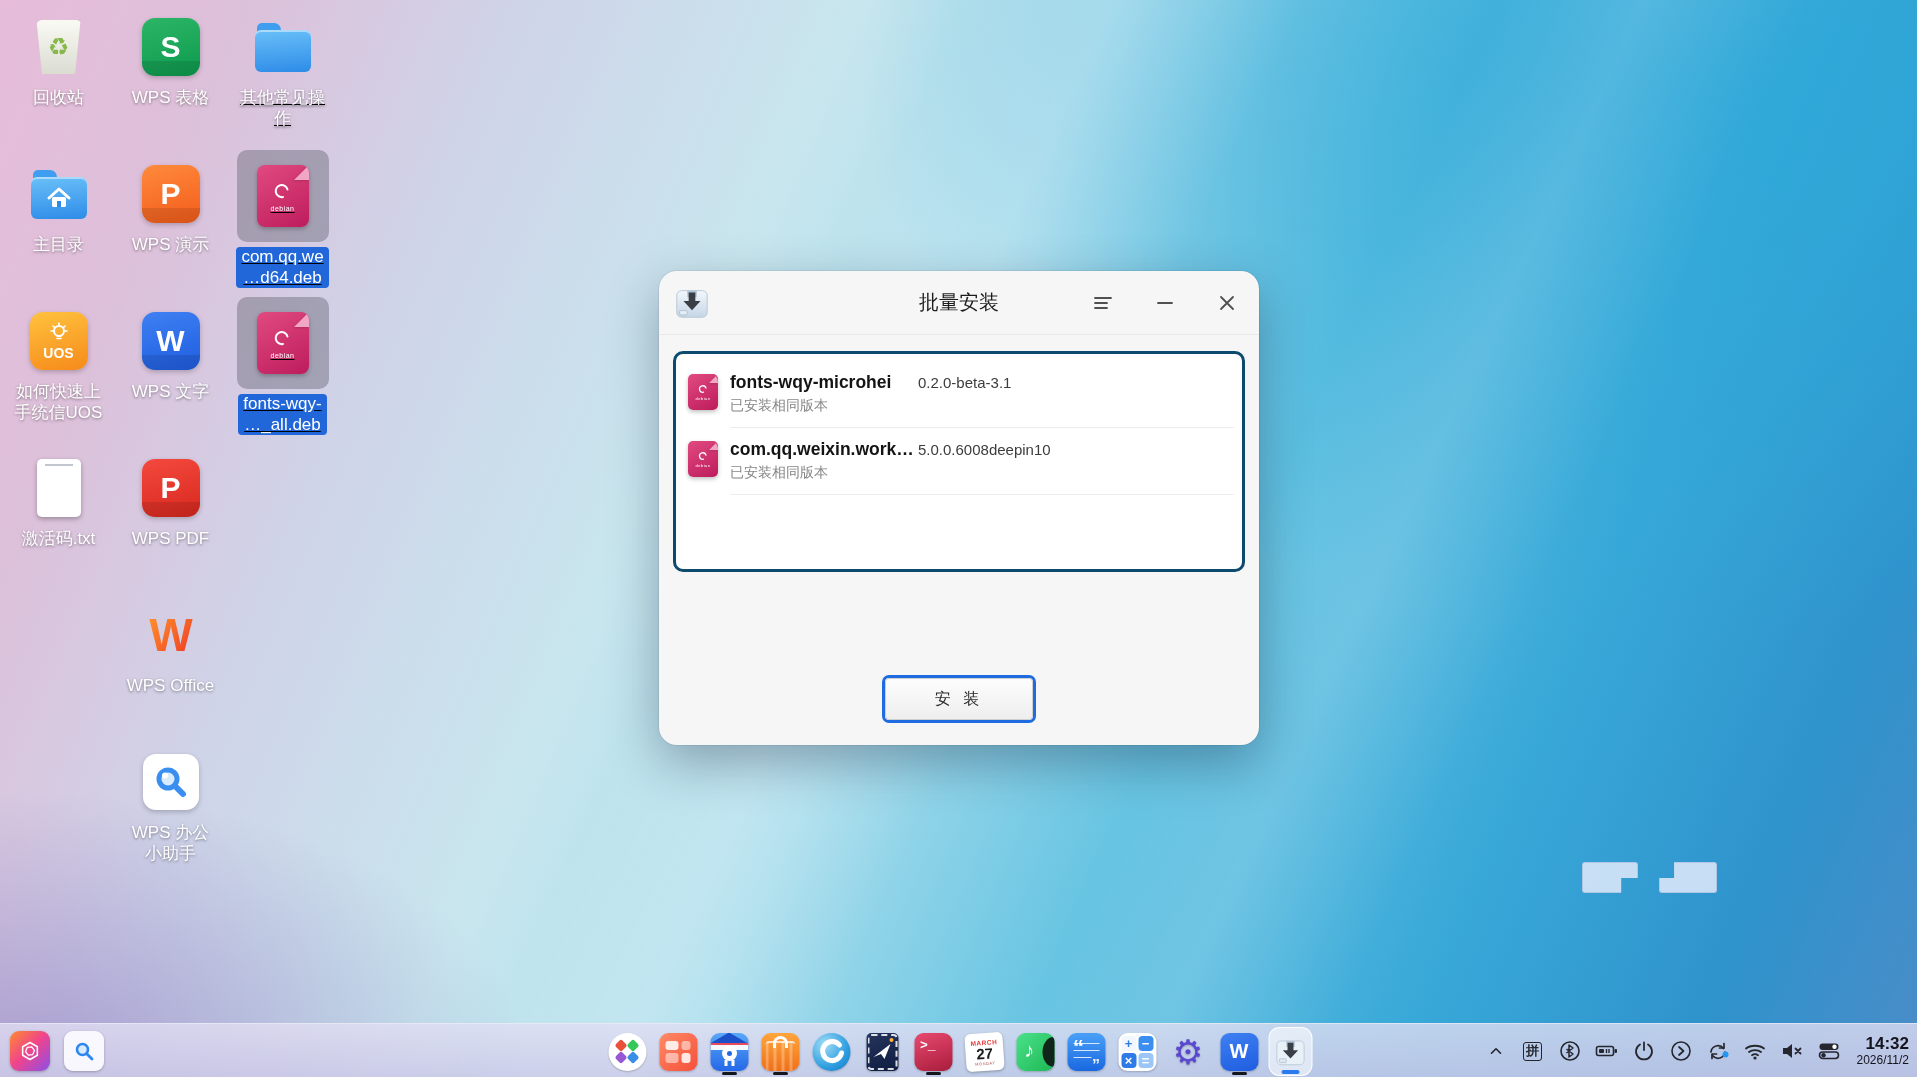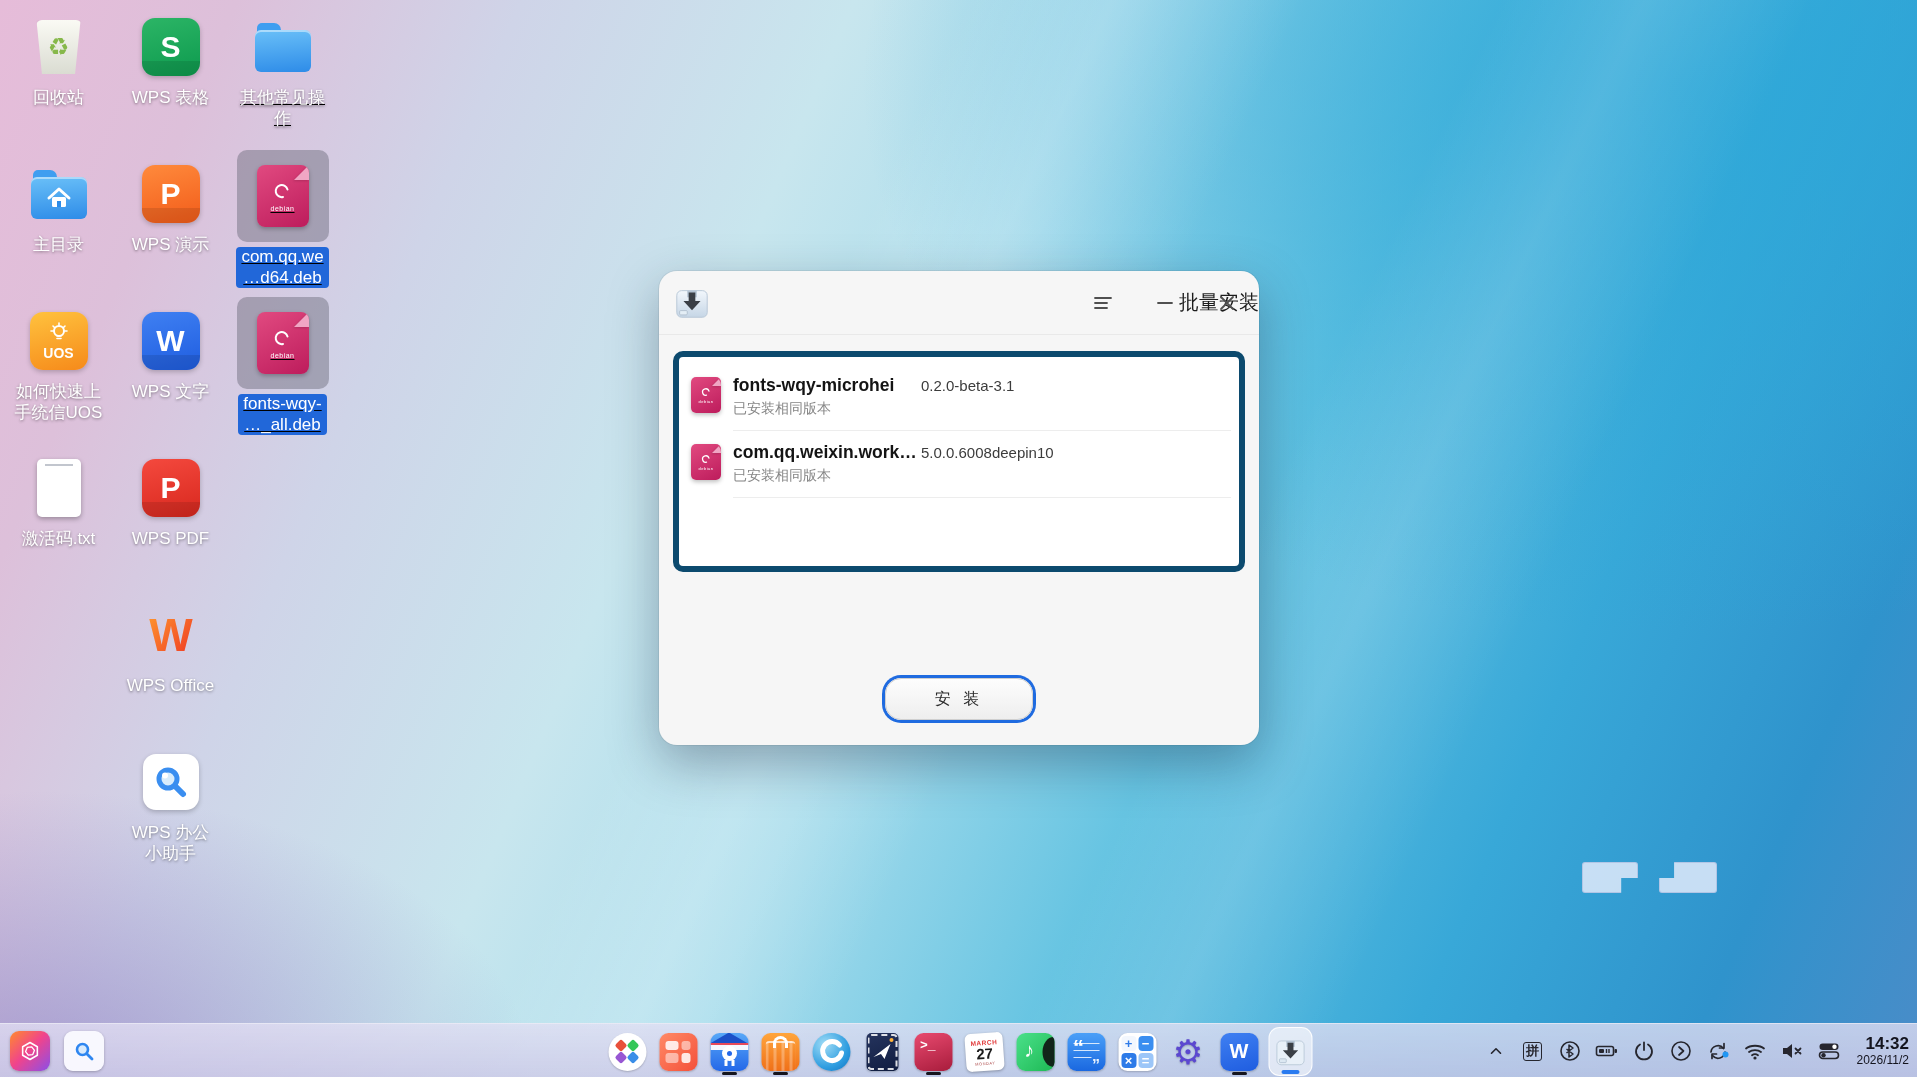--- a/index.html
+++ b/index.html
@@ -72,34 +72,34 @@
   .txtf{width:44px;height:58px;background:#fff;border-radius:5px;box-shadow:0 2px 5px rgba(0,0,0,.3);padding-top:5px;}
   .txtf b{display:block;width:28px;height:2px;background:#c2c6ce;margin:0 auto;}
 
   .asst{width:56px;height:56px;border-radius:13px;background:#fff;display:flex;align-items:center;justify-content:center;box-shadow:0 2px 5px rgba(0,0,0,.22);}
 
   
   .dlg{position:absolute;left:659px;top:271px;width:600px;height:474px;border-radius:18px;
      background:#f6f6f6;box-shadow:0 18px 50px rgba(25,35,60,.35),0 0 0 1px rgba(0,0,0,.06);}
   .tbar{height:64px;display:flex;align-items:center;position:relative;border-bottom:1px solid rgba(0,0,0,.05);}
   .tbar .appic{margin-left:14px;}
-  .tbar .ttl{position:absolute;left:0;right:0;text-align:right;font-size:20px;color:#1c1c1c;font-weight:500;}
+  .tbar .ttl{position:absolute;left:0;right:0;text-align:center;font-size:20px;color:#1c1c1c;font-weight:500;}
   .wbtns{margin-left:auto;display:flex;gap:22px;padding-right:12px;position:relative;}
   .wbtn{width:40px;height:40px;display:flex;align-items:center;justify-content:center;cursor:pointer;color:#505050;border-radius:8px;}
-  .card{position:absolute;left:14px;top:80px;width:572px;height:221px;background:#fff;border:6px solid #0c4a6e;border-radius:10px;padding:6px 6px 0 12px;}
+  .card{position:absolute;left:14px;top:80px;width:572px;height:221px;background:#fff;border:3px solid #0c4a6e;border-radius:10px;padding:6px 6px 0 12px;}
   .prow{display:flex;align-items:flex-start;padding:12px 0 0 0;height:67px;position:relative;}
   .prow .pic{margin-top:2px;}
   .prow .ptxt{margin-left:12px;flex:1;}
   .pline1{display:flex;align-items:baseline;}
   .pname{font-size:17.5px;font-weight:700;color:#141414;width:188px;}
   .pver{font-size:15px;color:#3c3c3c;}
   .pstat{font-size:14px;color:#868686;margin-top:4px;}
   .prow::after{content:"";position:absolute;left:42px;right:2px;bottom:-1px;height:1px;background:#ededed;}
   .btn-install{position:absolute;left:50%;transform:translateX(-50%);top:407px;width:148px;height:42px;
-     border-radius:16px;border:1px solid #cfcfcf;background:linear-gradient(#fdfdfd,#eeeeee);
+     border-radius:4px;border:1px solid #cfcfcf;background:linear-gradient(#fdfdfd,#eeeeee);
      box-shadow:0 0 0 3px #1f6be0;font-size:16px;color:#2b2b2b;letter-spacing:4px;cursor:pointer;
      font-family:inherit;}
 
   
   .pkgicon{display:block;}
 
   
   .bar{position:absolute;left:0;right:0;bottom:0;height:54px;
      background:linear-gradient(rgba(226,223,243,.78),rgba(206,203,232,.84));
      border-top:1px solid rgba(255,255,255,.55);}

